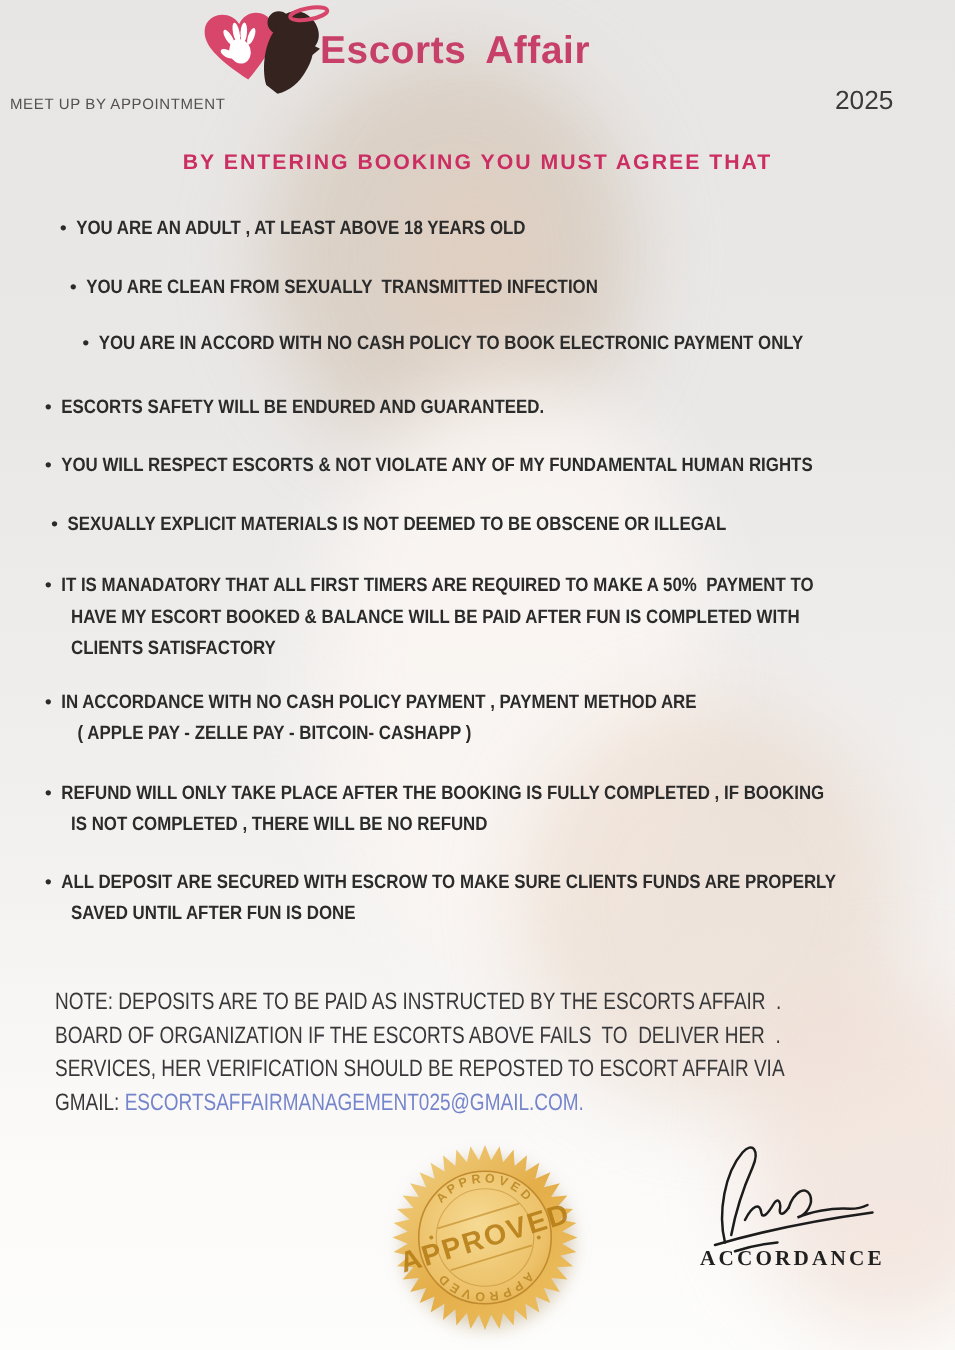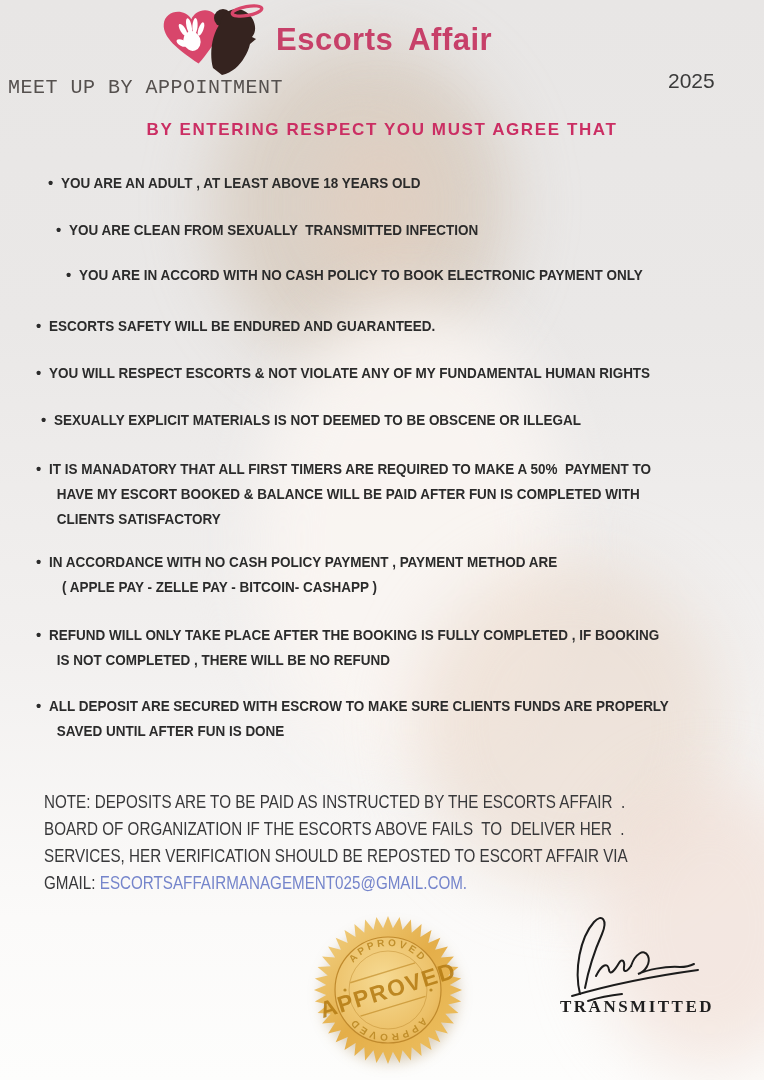--- a/index.html
+++ b/index.html
@@ -13,26 +13,26 @@
   .blob { position:absolute; border-radius:50%; filter:blur(32px); z-index:0; }
   .blob.hair  { left:210px; top:40px;  width:300px; height:330px; background:rgba(205,188,168,.50); }
   .blob.face  { left:320px; top:120px; width:120px; height:170px; background:rgba(228,205,190,.55); }
   .blob.dress { left:255px; top:300px; width:310px; height:480px; background:rgba(250,246,242,.85); }
   .blob.legs  { left:415px; top:560px; width:310px; height:330px; background:rgba(232,211,196,.50); }
   .blob.arm   { left:595px; top:780px; width:230px; height:290px; background:rgba(238,219,208,.60); }
   .content { position:absolute; inset:0; z-index:1; }
 
   .brand-logo { position:absolute; left:160px; top:2px; }
   .brand-name {
-    position:absolute; left:276px; top:22px;
+    position:absolute; left:256px; top:22px;
     font-size:31px; font-weight:bold; letter-spacing:.5px; word-spacing:7px; color:#c74069;
   }
   .tagline {
     position:absolute; left:8px; top:76px;
-    font-family:Liberation Mono, monospace; font-size:20px; letter-spacing:.5px; color:#55504e;
+    font-family:Liberation Sans, sans-serif; font-size:12px; letter-spacing:.5px; color:#55504e;
   }
   .year { position:absolute; left:668px; top:69px; font-size:21px; color:#3a3a3a; }
 
   .heading {
     position:absolute; left:0; top:120px; width:764px; text-align:center;
     font-size:17px; font-weight:bold; letter-spacing:1.6px; color:#cb2e63;
   }
 
   .item { position:absolute; display:flex; color:#2b2b2b; }
   .dot { font-size:15px; font-weight:bold; line-height:25px; width:13px; flex:0 0 13px; }
@@ -90,21 +90,21 @@
         <circle cx="63" cy="16" r="9"></circle>
         <path d="M60 22 C62 9 76 3 86 10 C95 16 98 28 92 35 L96 37 L90 42 C89 47 87 51 84 56 C80 63 72 71 62 73 L53 66 C49 52 52 32 60 22 Z"></path>
       </g>
       <ellipse cx="87" cy="9" rx="15" ry="4.5" fill="none" stroke="#d8466b" stroke-width="3.2" transform="rotate(-10 87 9)"></ellipse>
     </svg>
 
     <div class="brand-name">Escorts Affair</div>
     <div class="tagline">MEET UP BY APPOINTMENT</div>
     <div class="year">2025</div>
 
-    <div class="heading">BY ENTERING RESPECT YOU MUST AGREE THAT</div>
+    <div class="heading">BY ENTERING BOOKING YOU MUST AGREE THAT</div>
 
     <div class="item" style="left:48px; top:170px">
       <span class="dot">•</span>
       <div class="lines">
           <div class="ln">YOU ARE AN ADULT , AT LEAST ABOVE 18 YEARS OLD</div>
         </div>
     </div>
 
     <div class="item" style="left:56px; top:217px">
       <span class="dot">•</span>
@@ -216,16 +216,16 @@
 
     <svg class="signature" width="150" height="92" viewBox="0 0 150 92">
       <g fill="none" stroke="#1c1c1c" stroke-width="2" stroke-linecap="round">
         <path d="M22 82 C16 58 22 26 36 10 C44 1 50 8 44 22 C36 40 30 60 27 76"></path>
         <path d="M38 64 C44 52 50 50 51 58 C52 64 57 58 61 51 C64 46 67 49 66 55 C65 61 69 60 73 54"></path>
         <path d="M73 54 C77 42 86 36 90 44 C93 51 87 60 80 62 C89 58 106 54 122 55 C128 55 132 54 136 52"></path>
         <path d="M14 84 C48 74 96 64 140 58"></path>
         <path d="M30 89 C42 85 54 83 64 82"></path>
       </g>
     </svg>
-    <div class="management">TRANSMITTED</div>
+    <div class="management">ACCORDANCE</div>
 
   </div>
 </div>
 
 </body></html>

